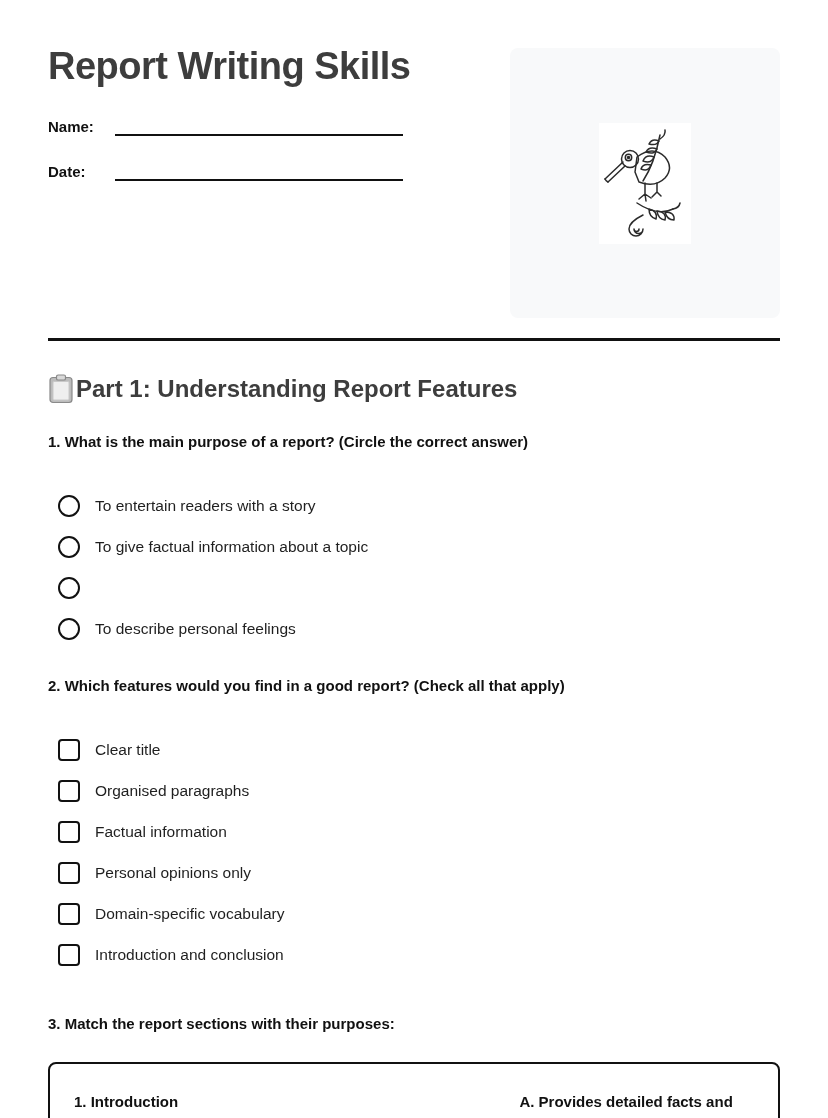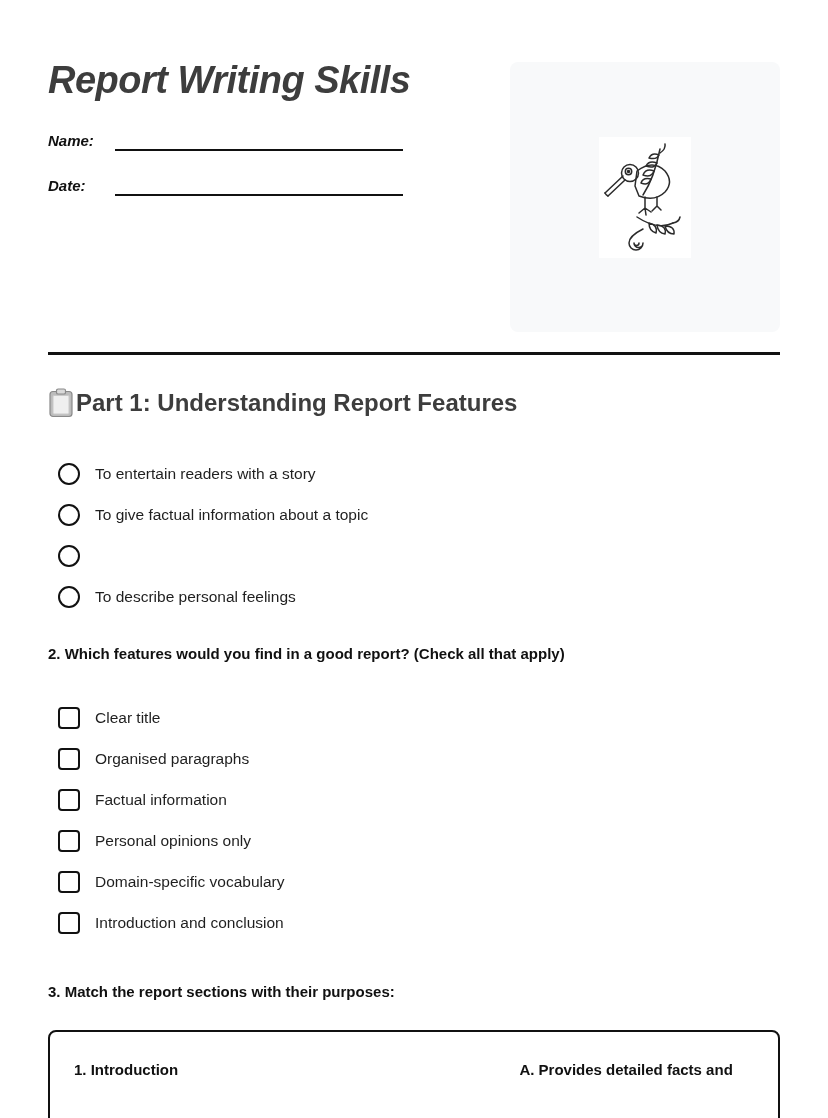--- a/index.html
+++ b/index.html
@@ -6,26 +6,26 @@
   html, body { margin: 0; padding: 0; }
   body {
     width: 828px; height: 1118px; overflow: hidden;
     background: #ffffff;
     font-family: "Liberation Sans", "DejaVu Sans", sans-serif;
     color: #1f1f1f;
   }
   .page { padding: 0 48px; }
 
   
-  .header { display: flex; justify-content: space-between; align-items: flex-start; padding-top: 60px; font-style: italic; }
+  .header { display: flex; justify-content: space-between; align-items: flex-start; padding-top: 46px; }
   .page-title {
     font-size: 38px; font-weight: bold; color: #3d3d3d;
     margin: 0 0 30px; letter-spacing: -0.5px; line-height: 1.1;
   }
-  .field-row { display: flex; align-items: flex-end; margin-bottom: 26px; }
+  .field-row { display: flex; align-items: center; margin-bottom: 26px; }
   .field-label { font-weight: bold; font-size: 15px; color: #111; width: 67px; padding-bottom: 2px; }
   .field-line { width: 288px; height: 18px; border-bottom: 2px solid #111; }
 
   .image-panel {
     width: 270px; height: 270px; background: #f8f9fa; border-radius: 8px;
     display: flex; align-items: center; justify-content: center;
     flex-shrink: 0; margin-top: 2px;
   }
   .inner-image { width: 92px; height: 121px; background: #ffffff; }
 
@@ -131,20 +131,21 @@
     <span class="clipboard">
       <svg viewBox="0 0 26 30" width="26" height="30" xmlns="http://www.w3.org/2000/svg">
         <rect x="2" y="3.5" width="22" height="25" rx="3" fill="#bcbcbc" stroke="#8a8a8a" stroke-width="1.2"></rect>
         <rect x="5" y="7.5" width="16" height="18.5" rx="1" fill="#efefef" stroke="#c9c9c9" stroke-width="1"></rect>
         <rect x="8.5" y="1" width="9" height="5" rx="1.6" fill="#d9d9d9" stroke="#8a8a8a" stroke-width="1.2"></rect>
       </svg>
     </span>
     <span>Part 1: Understanding Report Features</span>
   </h2>
 
+  <p class="question q1">1. What is the main purpose of a report? (Circle the correct answer)</p>
   <div class="options">
     <div class="option-row">
       <span class="radio"></span>
       <span class="option-label">To entertain readers with a story</span>
     </div>
     <div class="option-row">
       <span class="radio"></span>
       <span class="option-label">To give factual information about a topic</span>
     </div>
     <div class="option-row">

